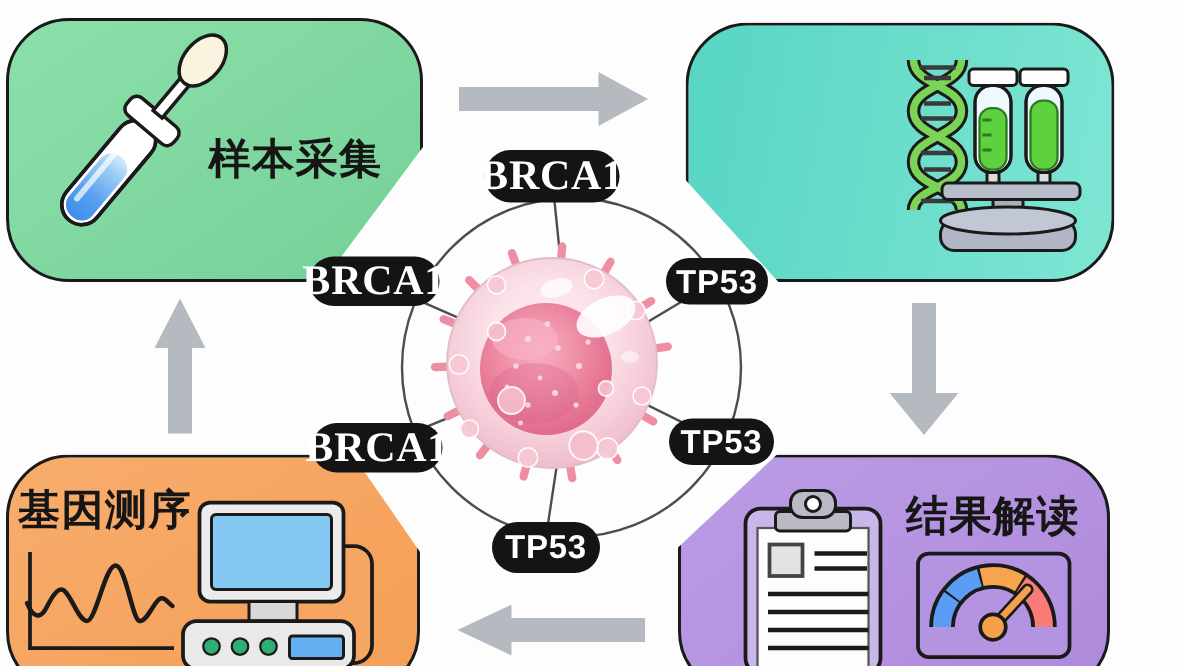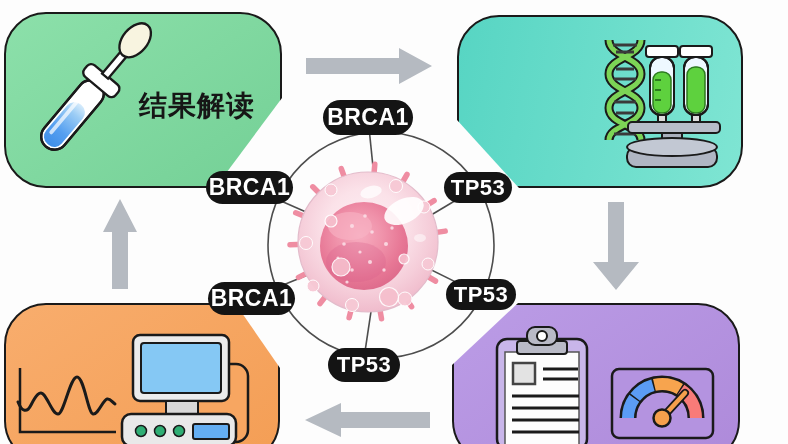--- a/index.html
+++ b/index.html
@@ -34,21 +34,21 @@
   }
   .lbl-sample{left:139px;top:87px;}
   .lbl-dna{left:483px;top:89px;}
   .lbl-seq{left:12px;top:321px;}
   .lbl-result{left:604px;top:325px;}
   .gene-pill{
     position:absolute;background:#141414;color:#ffffff;border-radius:18px;
     display:flex;align-items:center;justify-content:center;
     font-weight:bold;z-index:8;letter-spacing:0.5px;
   }
-  .pill-brca{font-size:23px;}
+  .pill-brca{font-size:28px;font-family:Liberation Serif, serif;}
   .pill-tp53{font-size:22px;text-align:right;}
   .p1{left:323px;top:100px;width:90px;height:35px;}
   .p2{left:206px;top:171px;width:87px;height:33px;}
   .p3{left:208px;top:282px;width:87px;height:33px;}
   .p4{left:444px;top:172px;width:68px;height:31px;}
   .p5{left:446px;top:279px;width:70px;height:31px;}
   .p6{left:328px;top:348px;width:72px;height:34px;}
   .overlay{position:absolute;left:0;top:0;z-index:5;}
 </style>
 </head>
@@ -252,21 +252,23 @@
           <circle cx="389" cy="297" r="9.5"></circle>
         <circle cx="331" cy="221" r="6"></circle>
           <circle cx="404" cy="259" r="5"></circle>
       </g>
       <ellipse cx="404" cy="211" rx="21" ry="12" fill="#ffffff" opacity="0.9" transform="rotate(-25 404 211)"></ellipse>
       <ellipse cx="371" cy="192" rx="11" ry="6" fill="#ffffff" opacity="0.75" transform="rotate(-15 371 192)"></ellipse>
       <ellipse cx="420" cy="238" rx="6" ry="4" fill="#ffffff" opacity="0.5"></ellipse>
     </g>
   </svg>
 
-  <div class="stage-label lbl-sample">结果解读</div>
+  <div class="stage-label lbl-sample">样本采集</div>
+  <div class="stage-label lbl-seq">基因测序</div>
+  <div class="stage-label lbl-result">结果解读</div>
 
   <div class="gene-pill pill-brca p1">BRCA1</div>
   <div class="gene-pill pill-brca p2">BRCA1</div>
   <div class="gene-pill pill-brca p3">BRCA1</div>
   <div class="gene-pill pill-tp53 p4">TP53</div>
   <div class="gene-pill pill-tp53 p5">TP53</div>
   <div class="gene-pill pill-tp53 p6">TP53</div>
 
 </div>
 

